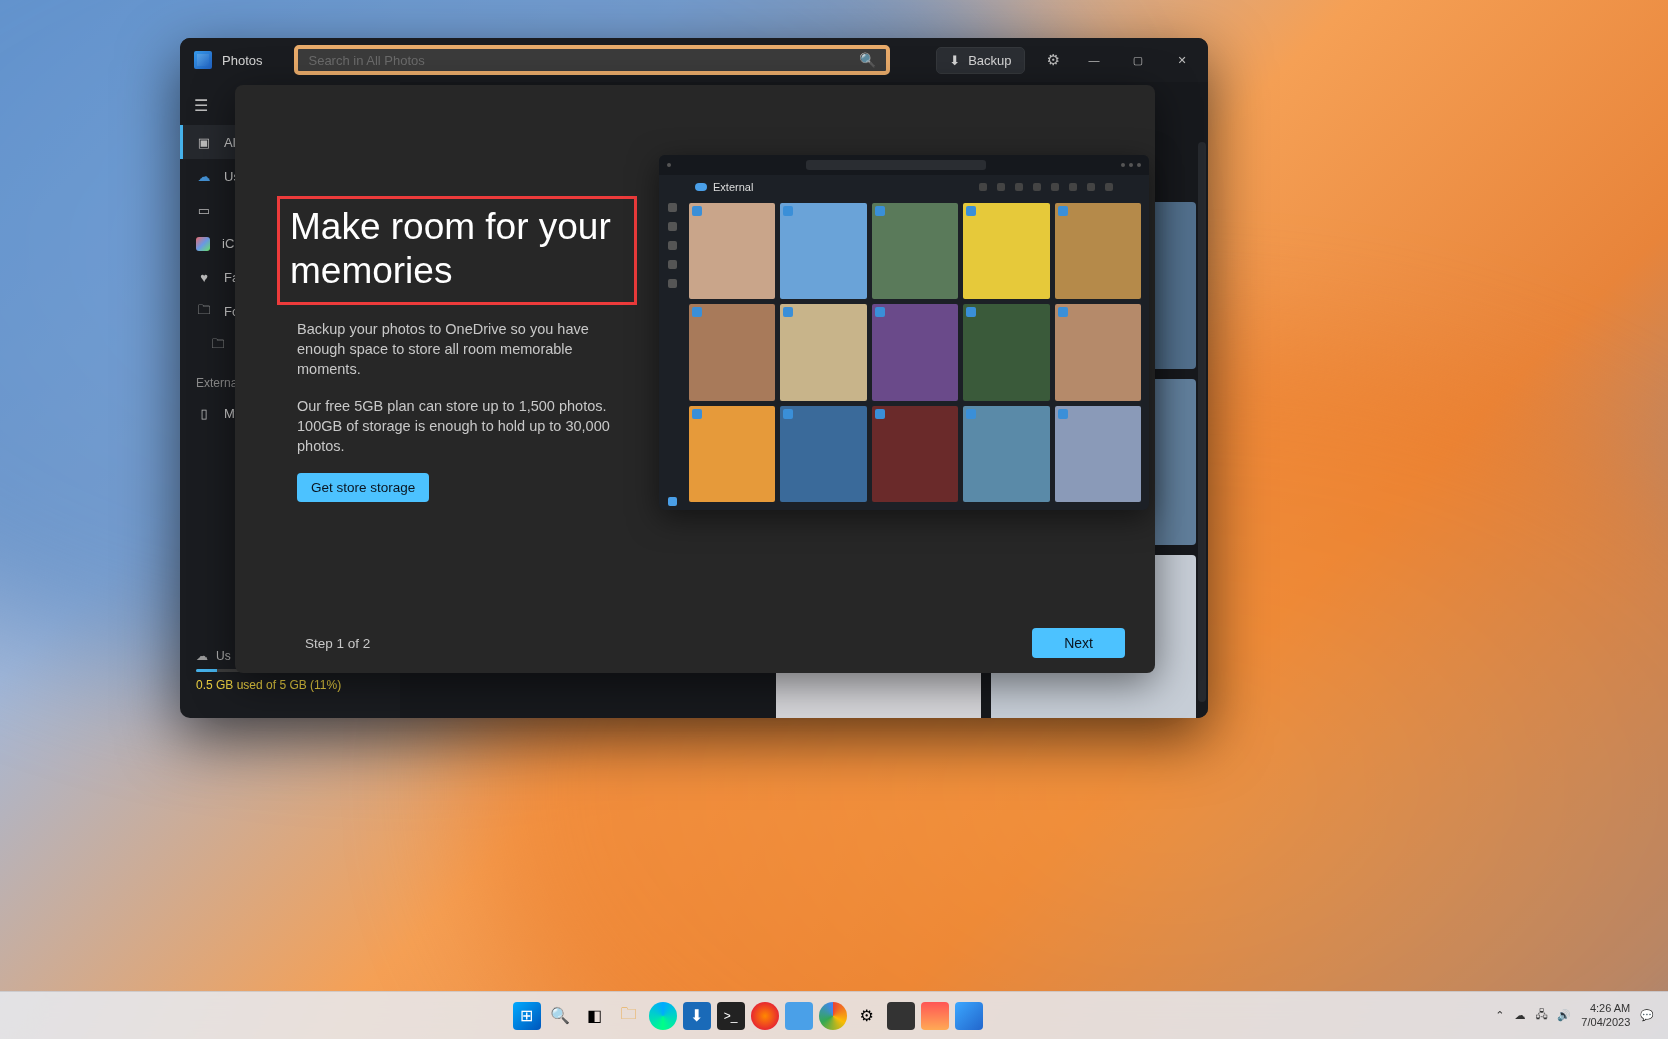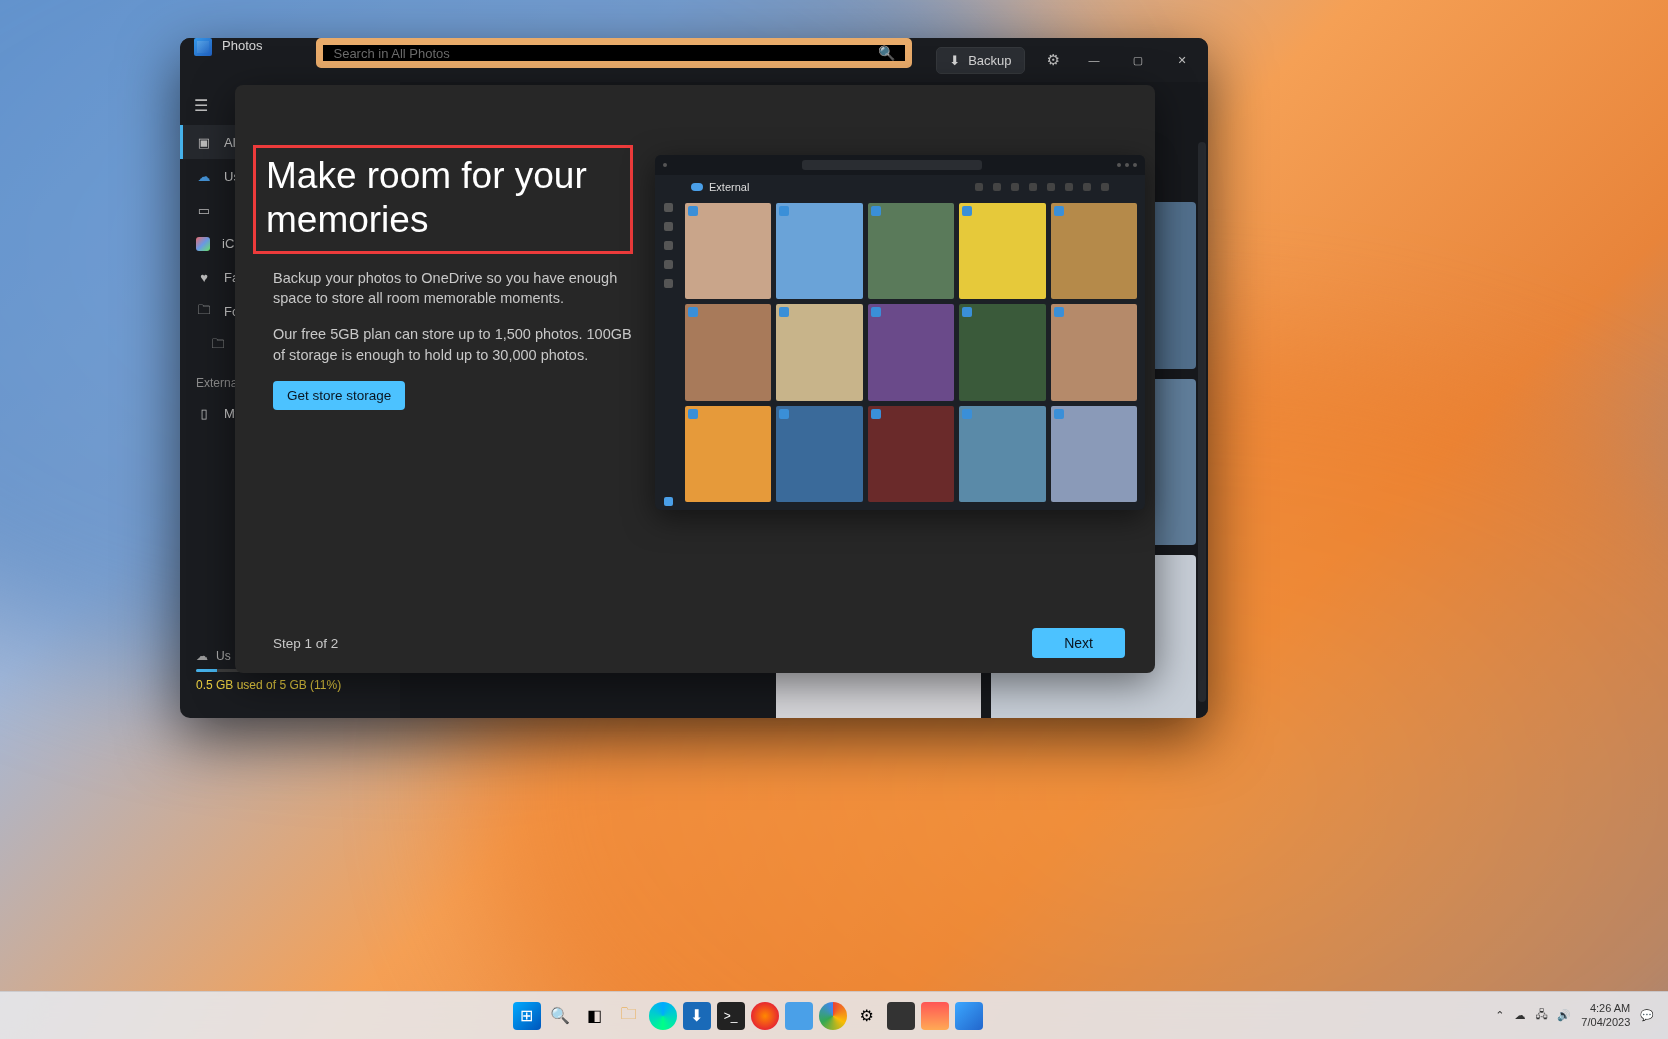--- a/index.html
+++ b/index.html
@@ -13,31 +13,31 @@
   filter: blur(60px); opacity: 0.6;
 }
 .bg-wave.orange { background: radial-gradient(ellipse, #f89b3f, #e87020); right: -200px; bottom: -200px; }
 .bg-wave.blue1 { background: radial-gradient(ellipse, #5b94d4, #4a7bb8); left: -300px; top: -200px; }
 .app-window {
   position: absolute; left: 180px; top: 38px; width: 1028px; height: 680px;
   background: #1d1f23; border-radius: 10px; overflow: hidden;
   box-shadow: 0 20px 60px rgba(0,0,0,0.6);
 }
 .titlebar {
-  height: 44px; display: flex; align-items: flex-start; padding: 0 4px; background: #1d1f23;
+  height: 44px; display: flex; align-items: center; padding: 0 4px; background: #1d1f23;
 }
 .app-icon {
   width: 18px; height: 18px; margin-left: 10px; margin-right: 10px;
   background: linear-gradient(135deg, #3ba7ff, #2266cc); border-radius: 2px; position: relative;
 }
 .app-icon::after { content:''; position:absolute; inset:3px; background: linear-gradient(135deg,#fff3,#fff0); }
 .app-title { color: #e5e5e5; font-size: 13px; }
 .search-box {
-  margin-left: 54px; width: 596px; height: 30px; background: #000000;
-  border: 7px solid #fdba74; border-radius: 5px; display: flex; align-items: center; padding: 0 10px;
+  margin-left: 32px; width: 596px; height: 30px; background: #404040;
+  border: 4px solid #fdba74; border-radius: 5px; display: flex; align-items: center; padding: 0 10px;
 }
 .search-box input { flex:1; background: transparent; border: none; color: #ccc; font-size: 13px; outline:none; }
 .search-icon { color: #bbb; font-size: 14px; }
 .tb-right { margin-left: auto; display: flex; align-items: center; }
 .import-btn {
   display: flex; align-items: center; gap: 8px; padding: 5px 12px; background: #2f3238;
   border: 1px solid #3a3d42; border-radius: 5px; color: #e5e5e5; font-size: 13px; margin-right: 10px;
 }
 .settings-icon { color: #ccc; margin: 0 12px; font-size: 15px; }
 .win-controls { display: flex; }
@@ -58,21 +58,21 @@
 .content-thumbs { position:absolute; right:12px; top:120px; width:420px; height:520px; display:grid; grid-template-columns:1fr 1fr; gap:10px; }
 .thumb { background:#2a3240; border-radius:4px; }
 .scrollbar { position:absolute; right:2px; top:60px; width:8px; height:560px; background:#2a2d32; border-radius:4px; }
 
 .modal {
   position:absolute; left:235px; top:85px; width:920px; height:588px;
   background:#272727; border-radius:8px; z-index:10; padding:0;
   box-shadow: 0 10px 40px rgba(0,0,0,0.5);
 }
 .modal-body { display:flex; height:calc(100% - 60px); }
-.modal-left { width:420px; padding:60px 22px 20px 38px; }
+.modal-left { width:420px; padding:111px 22px 20px 38px;margin-left:24px; }
 .modal-title-box {
   border: 3px solid #ed3b3b; padding: 6px 10px 8px; margin-left:-20px; margin-bottom:14px;
 }
 .modal-title { color:#fff; font-size:37px; font-weight:400; line-height:1.2; }
 .modal-text { color:#c8c8c8; font-size:14.5px; line-height:1.4; margin-bottom:16px; }
 .modal-cta {
   background:#4cc2ff; color:#0a1520; padding:7px 14px; border:none; border-radius:4px; font-size:13.5px;
 }
 .modal-right { flex:1; padding:70px 6px 0 0; }
 .onedrive-preview {
@@ -87,21 +87,21 @@
 .od-label { color:#ddd; font-size:11px; }
 .od-toolbar { margin-left:auto; display:flex; gap:10px; }
 .od-tool { width:8px; height:8px; background:#444; border-radius:2px; }
 .od-body { display:flex; height:calc(100% - 44px); }
 .od-side { width:26px; padding:4px; display:flex; flex-direction:column; gap:10px; align-items:center; }
 .od-side-ic { width:9px; height:9px; background:#555; border-radius:2px; }
 .od-grid { flex:1; display:grid; grid-template-columns:repeat(5,1fr); grid-template-rows:repeat(3,1fr); gap:5px; padding:4px 8px 8px 4px; }
 .od-thumb { border-radius:2px; position:relative; overflow:hidden; }
 .od-check { position:absolute; top:3px; left:3px; width:10px; height:10px; background:#3a8fd8; border-radius:2px; }
 .modal-footer { display:flex; align-items:center; padding:0 38px; height:60px; }
-.step-text { color:#c8c8c8; font-size:13.5px; }
+.step-text { color:#c8c8c8; font-size:13.5px;margin-left:32px; }
 .next-btn { margin-left:auto; background:#4cc2ff; color:#0a1520; padding:7px 32px; border:none; border-radius:4px; font-size:14px; margin-right: -8px; }
 
 .taskbar {
   position:absolute; left:0; right:0; bottom:0; height:48px;
   background:rgba(230,235,242,0.85); backdrop-filter:blur(20px);
   display:flex; align-items:center; border-top:1px solid rgba(0,0,0,0.1);
 }
 .tb-center { display:flex; gap:6px; margin:0 auto; align-items:center; }
 .tb-ic { width:28px; height:28px; border-radius:4px; display:flex; align-items:center; justify-content:center; font-size:16px; }
 .tb-tray { display:flex; align-items:center; gap:10px; padding-right:14px; color:#333; font-size:11px; }

